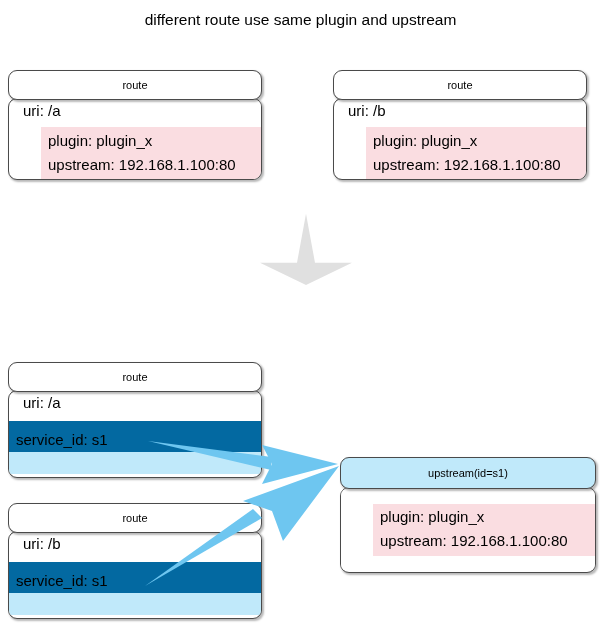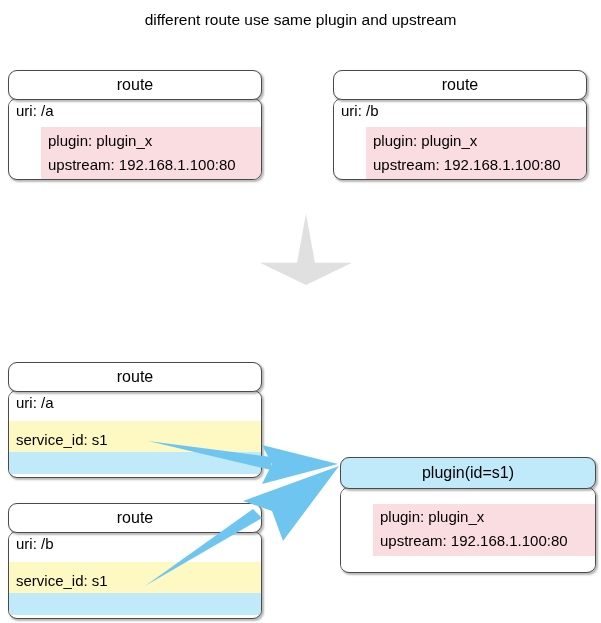--- a/index.html
+++ b/index.html
@@ -44,21 +44,21 @@
     position: absolute;
     left: 0;
     top: 0;
     box-sizing: border-box;
     border: 1.2px solid #4a4a4a;
     border-radius: 9px;
     background: #ffffff;
     display: flex;
     align-items: center;
     justify-content: center;
-    font-size: 16px;
+    font-size: 11px;
     line-height: 18px;
     color: #000;
     box-shadow: 1.5px 1.5px 2px rgba(0,0,0,0.28);
     z-index: 2;
   }
   .node-header.blue { background: #c0e9fa; }
 
   .node-body {
     position: absolute;
     left: 0;
@@ -72,23 +72,23 @@
   }
 
   .row {
     box-sizing: border-box;
     font-size: 15px;
     line-height: 20px;
     padding: 2px 0 2px 7px;
     white-space: nowrap;
     color: #000;
   }
-  .row.white { background: #ffffff; }
+  .row.white { background: #ffffff; margin-left: 7px; }
   .row.pink  { background: #fadde1; margin-left: 32px; }
-  .row.blue  { background: #fef9c3; }
+  .row.blue  { background: #0369a1; }
   .spacer-white { background:#ffffff; }
   .spacer-blue  { background:#c0e9fa; }
 
   
   .route-top .node-header { width: 254px; height: 30px; }
   .route-top .node-body   { top: 28px; width: 254px; height: 82px; }
 
   
   .route-bot .node-header { width: 254px; height: 30px; }
   .route-bot .node-body   { top: 28px; width: 254px; height: 88px; }
@@ -156,21 +156,21 @@
   <div class="node route-bot" id="route-bot-b" style="left:8px; top:503px;">
     <div class="node-header">route</div>
     <div class="node-body">
       <div class="row white" style="height:30px;">uri: /b</div>
       <div class="row blue" style="padding-top:9px;">service_id: s1</div>
       <div class="spacer-blue" style="height:22px;"></div>
     </div>
   </div>
 
   <div class="node" id="service-node" style="left:340px; top:457px;">
-    <div class="node-header blue">plugin(id=s1)</div>
+    <div class="node-header blue">upstream(id=s1)</div>
     <div class="node-body">
       <div class="spacer-white" style="height:16px;"></div>
       <div class="row pink" style="padding-top:3px;">plugin: plugin_x</div>
       <div class="row pink" style="padding-bottom:5px;">upstream: 192.168.1.100:80</div>
       <div class="spacer-white" style="height:14px;"></div>
     </div>
   </div>
 
   <svg class="flow-arrows" viewBox="0 0 601 623">
 

